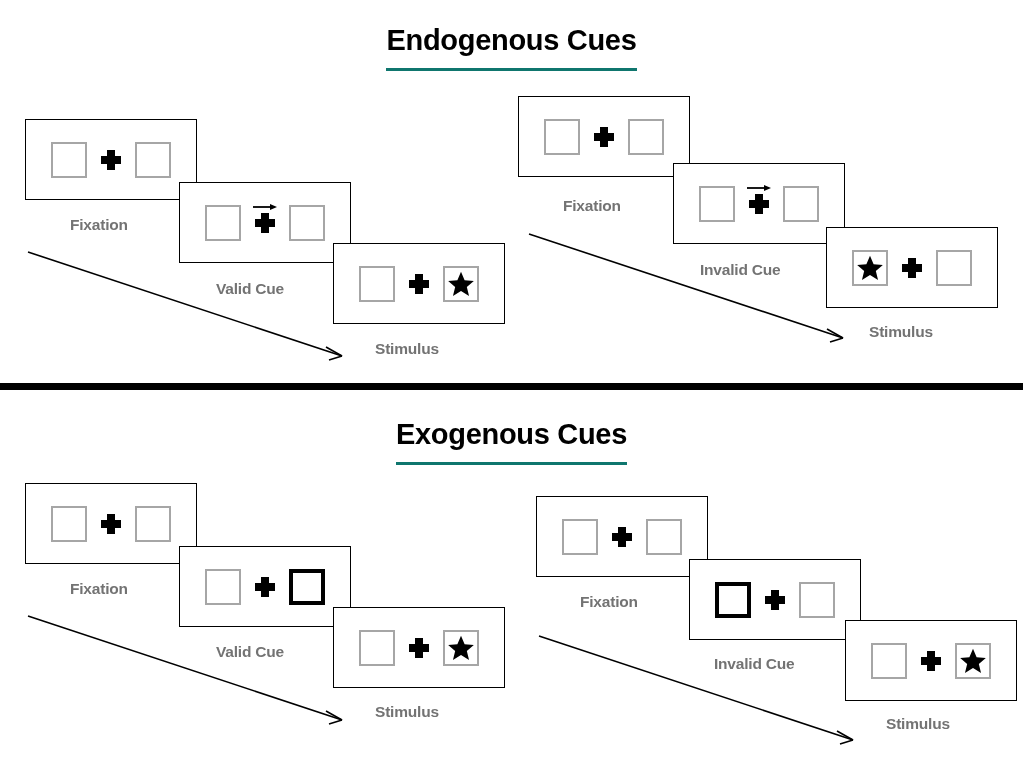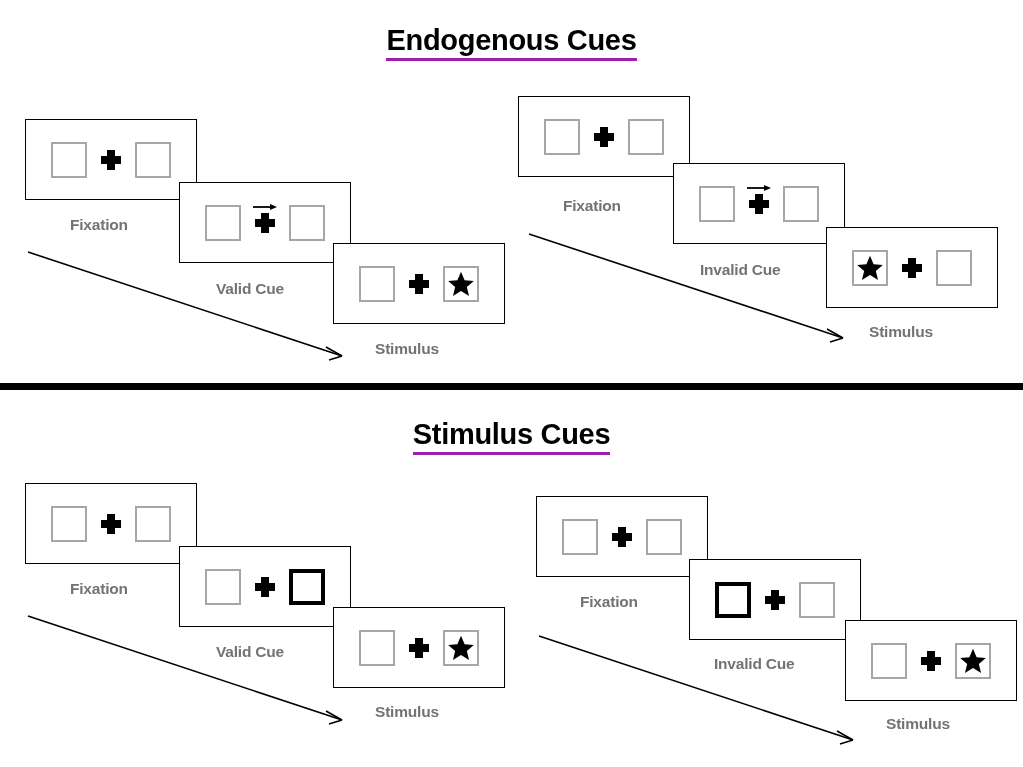--- a/index.html
+++ b/index.html
@@ -28,22 +28,22 @@
     position: absolute;
     width: 100%;
     text-align: center;
     font-weight: bold;
     font-size: 29px;
     letter-spacing: -0.3px;
     line-height: 1;
     color: #000;
   }
   .section-title span.ttl {
-    border-bottom: 3px solid #a21caf;
-    padding-bottom: 3px;
+    border-bottom: 3px solid #0f766e;
+    padding-bottom: 13px;
     display: inline-block;
   }
 
   
   .divider {
     position: absolute;
     left: 0;
     width: 1023px;
     height: 7px;
     background: #000;
@@ -259,21 +259,21 @@
         <div class="cross"></div>
       </div>
       <div class="sq"></div>
     </div>
   </div>
   <div class="caption" style="left:869px; top:323px;">Stimulus</div>
 
   <div class="divider" style="top:383px;"></div>
 
   <div class="section-title" style="top:420px; left:0;">
-    <span class="ttl">Stimulus Cues</span>
+    <span class="ttl">Exogenous Cues</span>
   </div>
 
   <div class="flow-arrow" style="left:26px; top:612px; width:330px; height:118px;">
     <svg width="330" height="118" viewBox="0 0 330 118">
       <line x1="2" y1="4" x2="316" y2="108" stroke="#000" stroke-width="1.6"></line>
       <path d="M316 108 L300 99 M316 108 L303 112" stroke="#000" stroke-width="1.6" fill="none"></path>
     </svg>
   </div>
 
   <div class="panel" style="left:25px; top:483px; width:172px; height:81px;">

